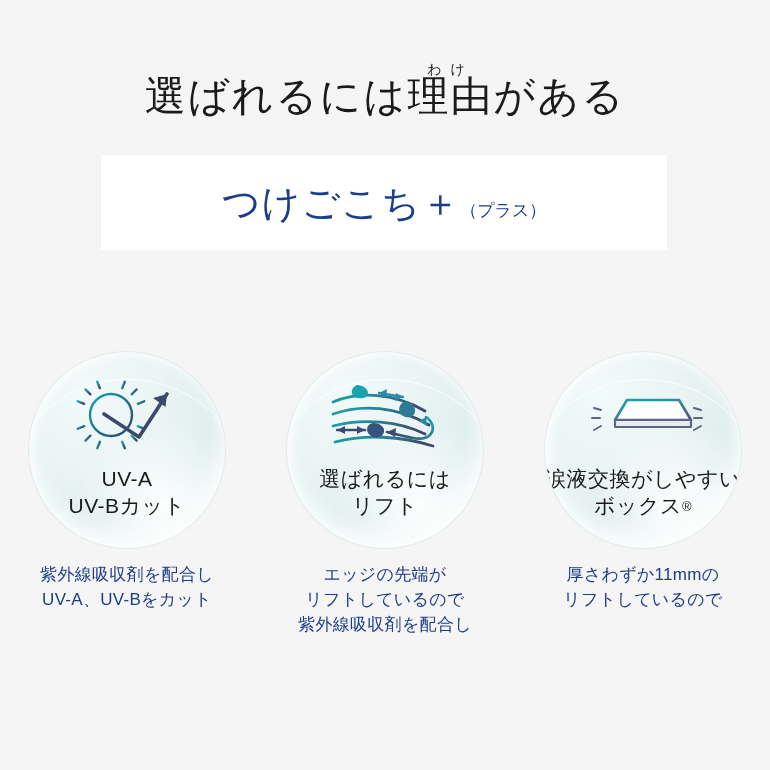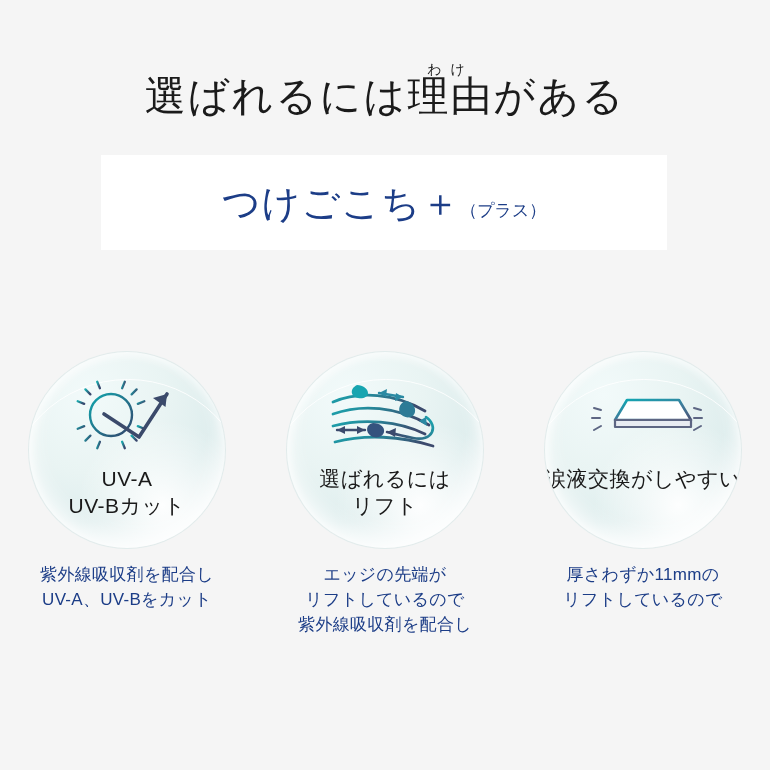--- a/index.html
+++ b/index.html
@@ -296,20 +296,21 @@
 
           <g stroke="#5d6683" stroke-width="2" stroke-linecap="round">
             <line x1="120" y1="24" x2="113" y2="22"></line>
             <line x1="121" y1="32" x2="113" y2="32"></line>
             <line x1="120" y1="40" x2="113" y2="44"></line>
           </g>
         </svg>
       </div>
       <div class="bubble-label">
         <div>涙液交換がしやすい</div>
+        <div><span>ボックス</span><span class="reg">®</span></div>
       </div>
     </div>
     <div class="caption">
       <div>厚さわずか11mmの</div>
       <div>リフトしているので</div>
     </div>
   </div>
 
 </div>
 

